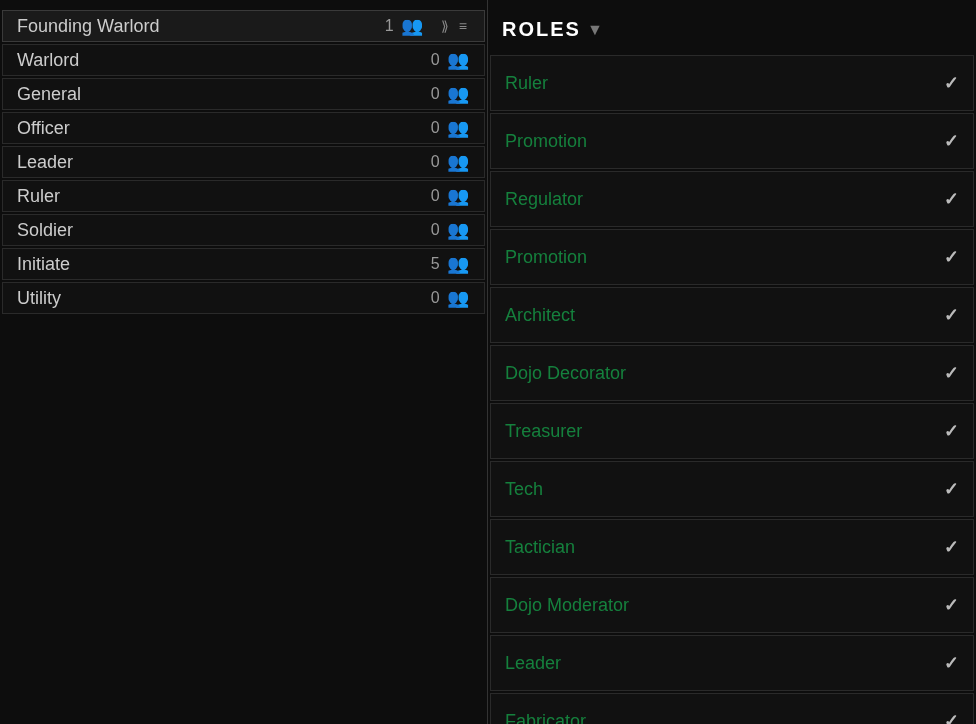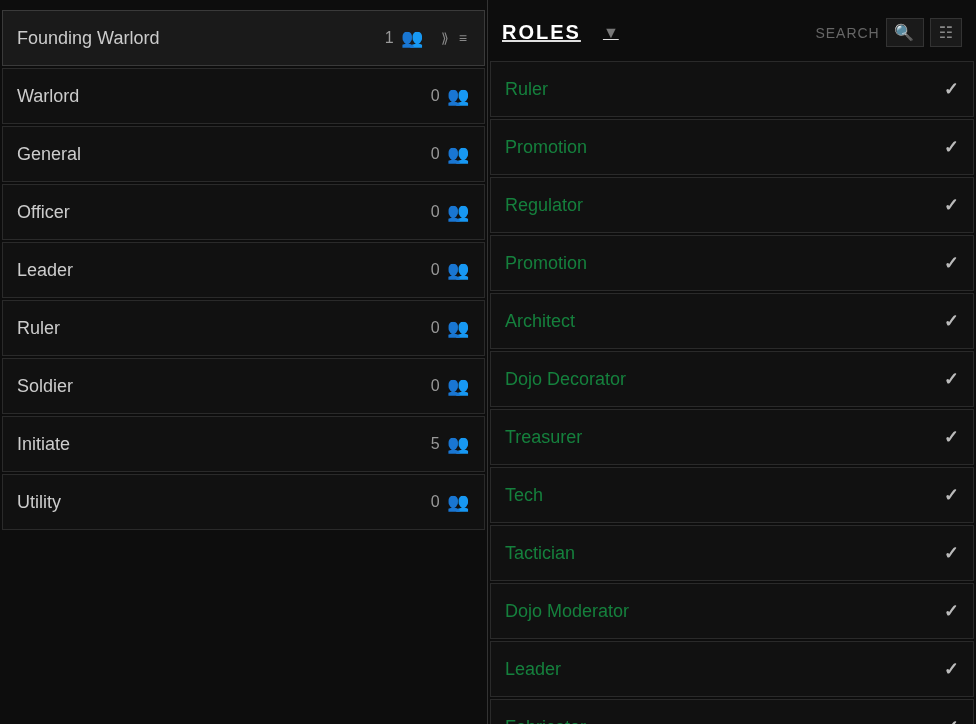--- a/index.html
+++ b/index.html
@@ -36,21 +36,21 @@
       color: #ffffff;
       letter-spacing: 2px;
       padding: 8px 14px 14px 14px;
       text-transform: uppercase;
     }
 
     .hierarchy-item {
       display: flex;
       align-items: center;
       justify-content: space-between;
-      padding: 16px 14px;
+      padding: 4px 14px;
       border: 1px solid #2a2a2a;
       margin: 0 2px 2px 2px;
       background-color: #111111;
       cursor: pointer;
     }
 
     .hierarchy-item.active {
       background-color: #1a1a1a;
       border: 1px solid #3a3a3a;
     }
@@ -98,22 +98,21 @@
     .roles-header-row {
       display: flex;
       align-items: center;
       justify-content: space-between;
       padding: 8px 14px 14px 14px;
     }
 
     .roles-header-left {
       display: flex;
       align-items: center;
-      gap: 22px;
-      text-decoration: underline;
+      gap: 6px;
     }
 
     .roles-header-left .panel-header {
       padding: 0;
     }
 
     .header-icon {
       color: #777777;
       font-size: 16px;
     }
@@ -272,25 +271,20 @@
       </div>
     </div>
   </div>
 
   <div class="right-panel">
     <div class="roles-header-row">
       <div class="roles-header-left">
         <span class="panel-header">ROLES</span>
         <span class="header-icon">▼</span>
       </div>
-      <div class="search-area">
-        <span class="search-text">SEARCH</span>
-        <button class="search-icon-btn">🔍</button>
-        <button class="grid-icon-btn">☷</button>
-      </div>
     </div>
 
     <div class="roles-list">
 
       <div class="role-item">
         <span class="role-name">Ruler</span>
         <span class="check-icon">✓</span>
       </div>
 
       <div class="role-item">

